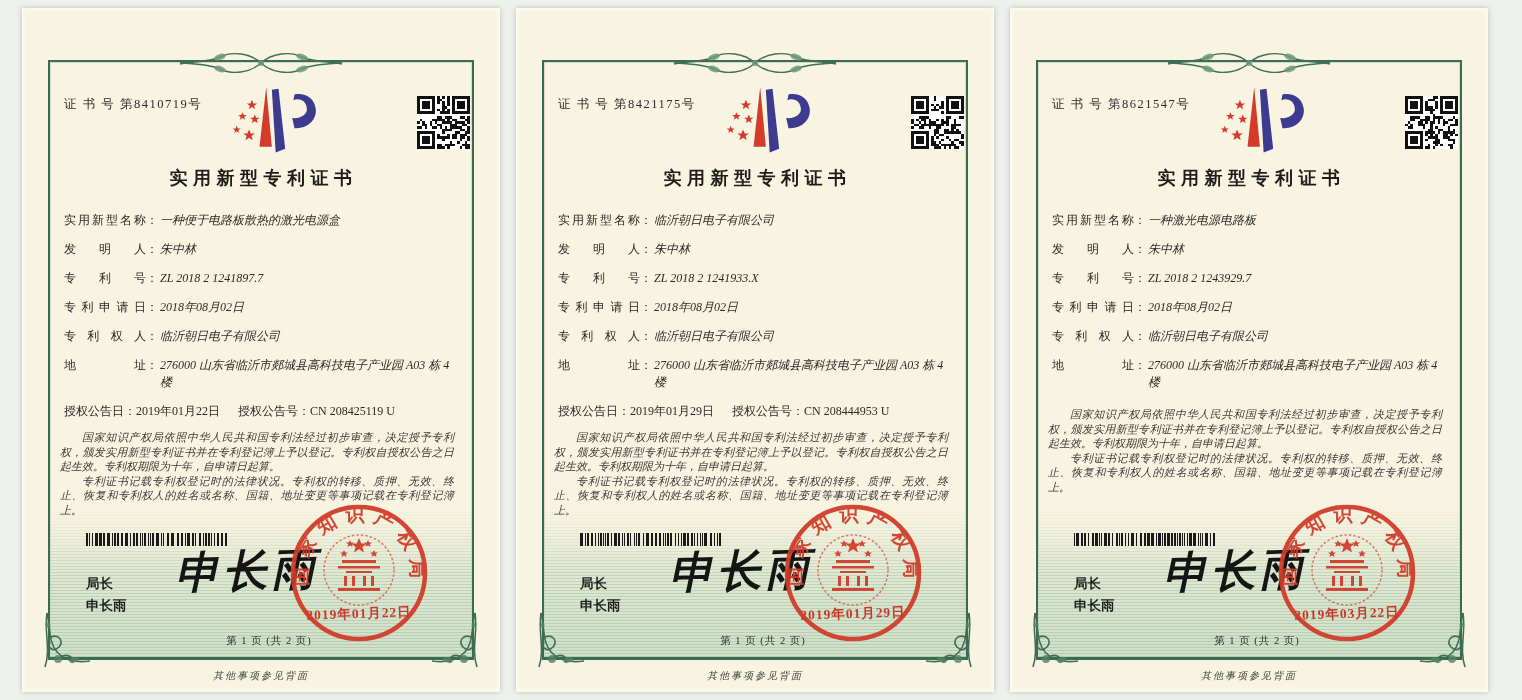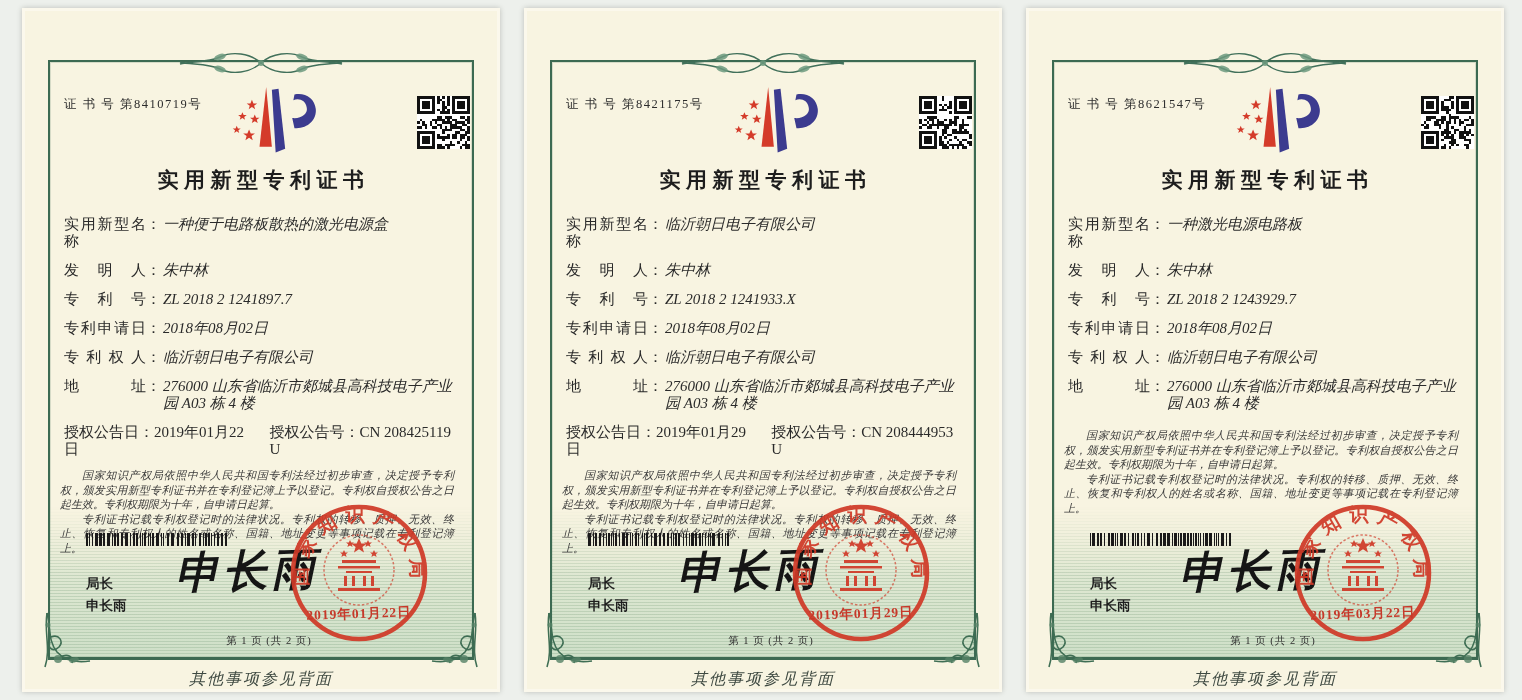--- a/index.html
+++ b/index.html
@@ -2,21 +2,21 @@
 <html><head>
 <meta charset="utf-8">
 <style>
   html,body{margin:0;padding:0;}
   body{
     width:1522px;height:700px;overflow:hidden;
     background:#edf0ec;
     font-family:"Liberation Serif","DejaVu Serif",serif;
     color:#222;
   }
-  .board{display:flex;gap:24px;padding:8px 22px 0;align-items:flex-end;}
+  .board{display:flex;gap:16px;padding:8px 22px 0;align-items:flex-end;}
   .cert{
     position:relative;width:478px;height:684px;flex:none;
     background:#f8f4e1;
     box-shadow:0 0 5px rgba(60,60,50,.28), inset 0 0 0 3px #fbf8ec;
   }
   .frame{
     position:absolute;left:26px;right:26px;top:52px;bottom:32px;
     border:2px solid #3c6a52;border-bottom-width:3px;
     box-shadow:inset 0 0 0 1px rgba(60,106,82,.18);
   }
@@ -32,23 +32,23 @@
   .corner{position:absolute;width:54px;height:60px;}
   .corner.left{left:-10px;bottom:-14px;}
   .corner.right{right:-10px;bottom:-14px;transform:scaleX(-1);}
   .content{position:absolute;inset:0;padding:0 26px;}
   .hdr{position:relative;height:74px;margin-top:80px;}
   .cert-no{position:absolute;left:16px;top:8px;font-size:12.5px;letter-spacing:1.5px;color:#2c2c2c;}
   .logo{position:absolute;left:50%;top:-2px;transform:translateX(-44%);width:102px;height:76px;}
   .qr{position:absolute;right:4px;top:8px;width:53px;height:53px;background:#fff;}
   .title{
     margin:4px 0 0;text-align:center;
-    font-size:21px;font-weight:bold;letter-spacing:5.5px;padding-left:5px;color:#1d1d1d;
+    font-size:18px;font-weight:bold;letter-spacing:5.5px;padding-left:5px;color:#1d1d1d;
   }
-  .rows{margin-top:22px;padding:0 16px;font-size:15px;color:#2a2a2a;}
+  .rows{margin-top:22px;padding:0 16px;font-size:12px;color:#2a2a2a;}
   .row{display:flex;line-height:17px;margin-bottom:12px;}
   .row-label{flex:none;width:82px;text-align:justify;text-align-last:justify;}
   .row-colon{flex:none;}
   .row-value{padding-left:2px;font-style:italic;}
   .grant{display:flex;line-height:17px;margin-bottom:6px;}
   .grant .pair2{margin-left:18px;}
   .legal{padding:4px 20px 0 12px;font-size:11px;line-height:14.5px;color:#3a3a3a;font-style:italic;}
   .legal p{margin:0;text-indent:2em;text-align:justify;}
   .barcode{position:absolute;left:64px;top:525px;width:142px;height:13px;}
   .director{position:absolute;left:64px;top:565px;font-family:"Liberation Sans","DejaVu Sans",sans-serif;
@@ -57,21 +57,21 @@
     position:absolute;left:150px;top:534px;width:150px;text-align:center;
     font-size:44px;font-weight:bold;font-style:italic;letter-spacing:4px;
     color:#151515;transform:rotate(-2deg);
   }
   .seal{position:absolute;left:264px;top:492px;width:146px;height:146px;opacity:.93;}
   .seal-date{
     position:absolute;left:252px;top:597px;width:170px;text-align:center;
     color:#c6392a;font-weight:bold;font-size:13.5px;letter-spacing:1px;transform:rotate(-2deg);
   }
   .page-label{position:absolute;left:16px;right:0;top:626px;text-align:center;font-size:10.5px;color:#2e2e2e;letter-spacing:1px;}
-  .back-note{position:absolute;left:0;right:0;top:661px;text-align:center;font-size:16px;
+  .back-note{position:absolute;left:0;right:0;top:661px;text-align:center;font-size:10px;
              font-style:italic;color:#3f4a42;letter-spacing:2px;}
 </style>
 </head>
 <body>
 
 <div class="board">
   <div class="cert">
     <div class="frame">
       <div class="band"></div>
 

